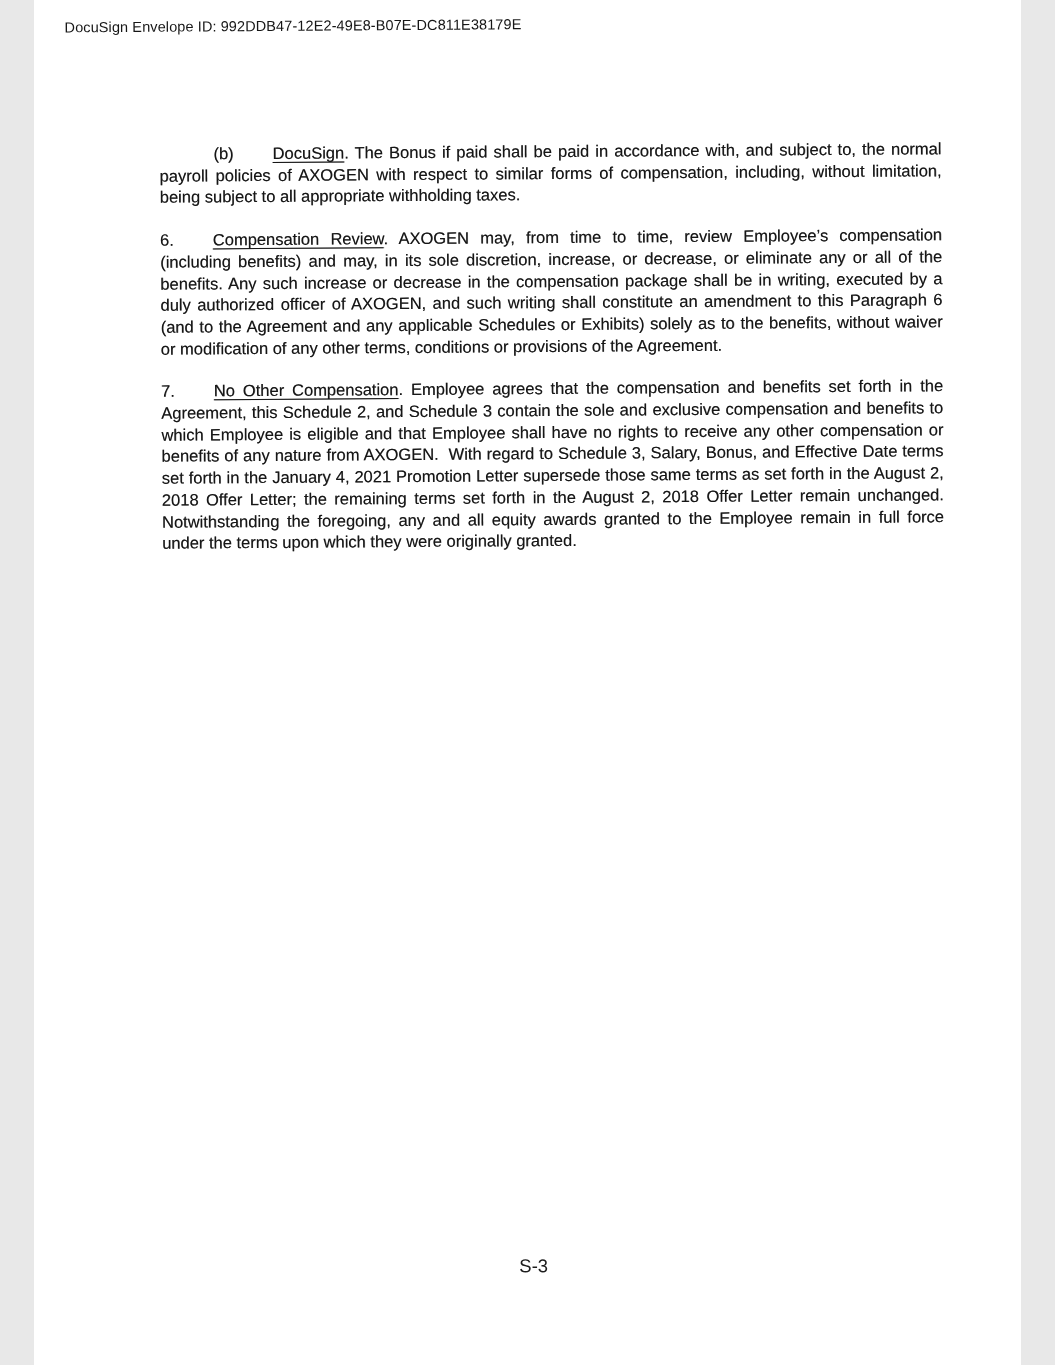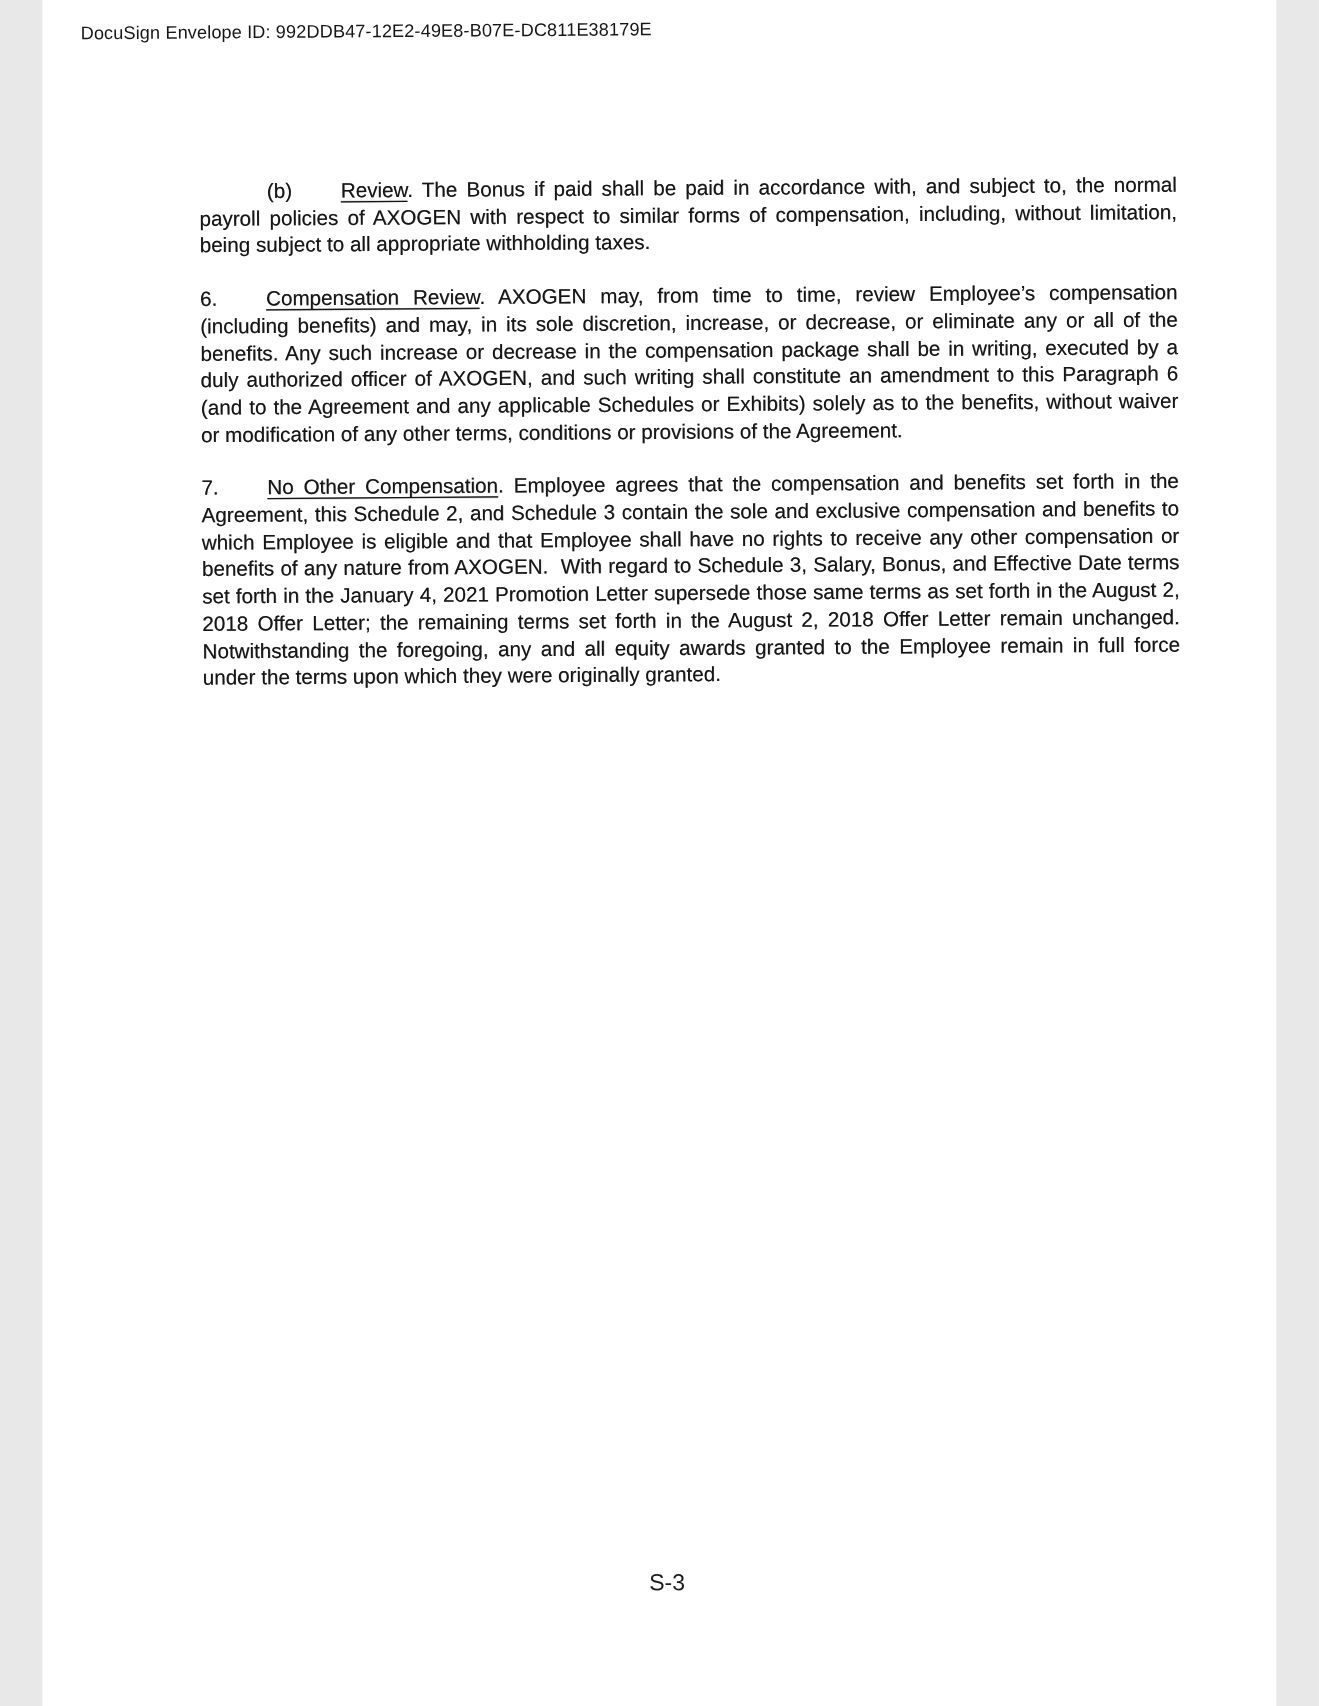--- a/index.html
+++ b/index.html
@@ -72,21 +72,21 @@
 </head>
 <body>
 
 <div class="page">
   <div class="scan">
 
     <div class="docusign-header">DocuSign Envelope ID: 992DDB47-12E2-49E8-B07E-DC811E38179E</div>
 
     <main class="doc-body">
 
-      <p class="para para-indent"><span>(b)</span><span class="label-gap"></span><span class="para-heading">Review</span><span>. The Bonus if paid shall be paid in accordance with, and subject to, the normal payroll policies of AXOGEN with respect to similar forms of compensation, including, without limitation, being subject to all appropriate withholding taxes.</span></p>
+      <p class="para para-indent"><span>(b)</span><span class="label-gap"></span><span class="para-heading">DocuSign</span><span>. The Bonus if paid shall be paid in accordance with, and subject to, the normal payroll policies of AXOGEN with respect to similar forms of compensation, including, without limitation, being subject to all appropriate withholding taxes.</span></p>
 
       <p class="para"><span>6.</span><span class="label-gap"></span><span class="para-heading">Compensation Review</span><span>. AXOGEN may, from time to time, review Employee’s compensation (including benefits) and may, in its sole discretion, increase, or decrease, or eliminate any or all of the benefits. Any such increase or decrease in the compensation package shall be in writing, executed by a duly authorized officer of AXOGEN, and such writing shall constitute an amendment to this Paragraph 6 (and to the Agreement and any applicable Schedules or Exhibits) solely as to the benefits, without waiver or modification of any other terms, conditions or provisions of the Agreement.</span></p>
 
       <p class="para"><span>7.</span><span class="label-gap"></span><span class="para-heading">No Other Compensation</span><span>. Employee agrees that the compensation and benefits set forth in the Agreement, this Schedule 2, and Schedule 3 contain the sole and exclusive compensation and benefits to which Employee is eligible and that Employee shall have no rights to receive any other compensation or benefits of any nature from AXOGEN.&nbsp; With regard to Schedule 3, Salary, Bonus, and Effective Date terms set forth in the January 4, 2021 Promotion Letter supersede those same terms as set forth in the August 2, 2018 Offer Letter; the remaining terms set forth in the August 2, 2018 Offer Letter remain unchanged. Notwithstanding the foregoing, any and all equity awards granted to the Employee remain in full force under the terms upon which they were originally granted.</span></p>
 
     </main>
 
     <footer class="page-footer"><span>S-3</span></footer>
 
   </div>

